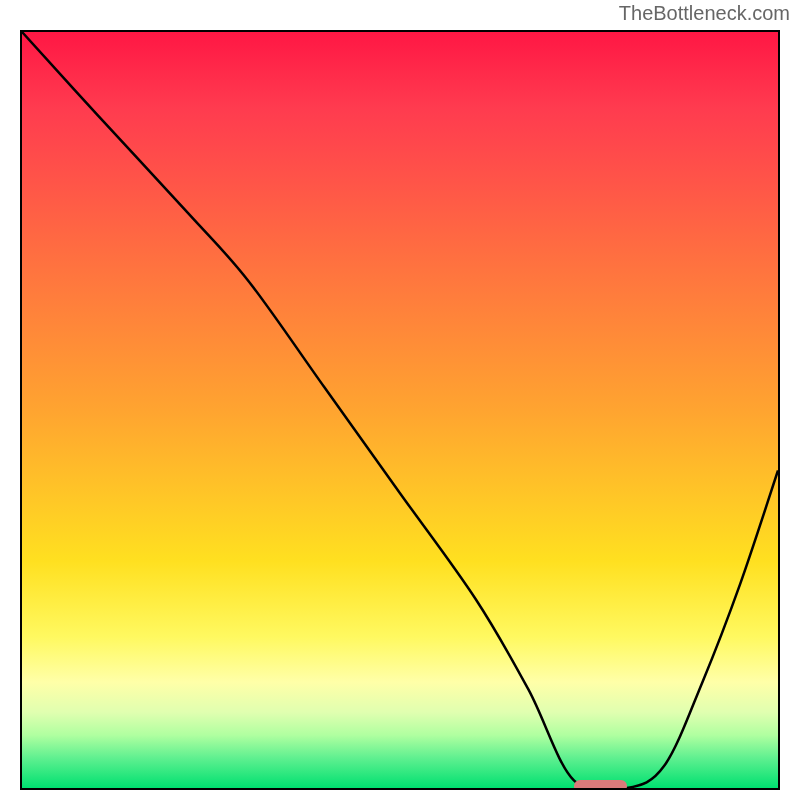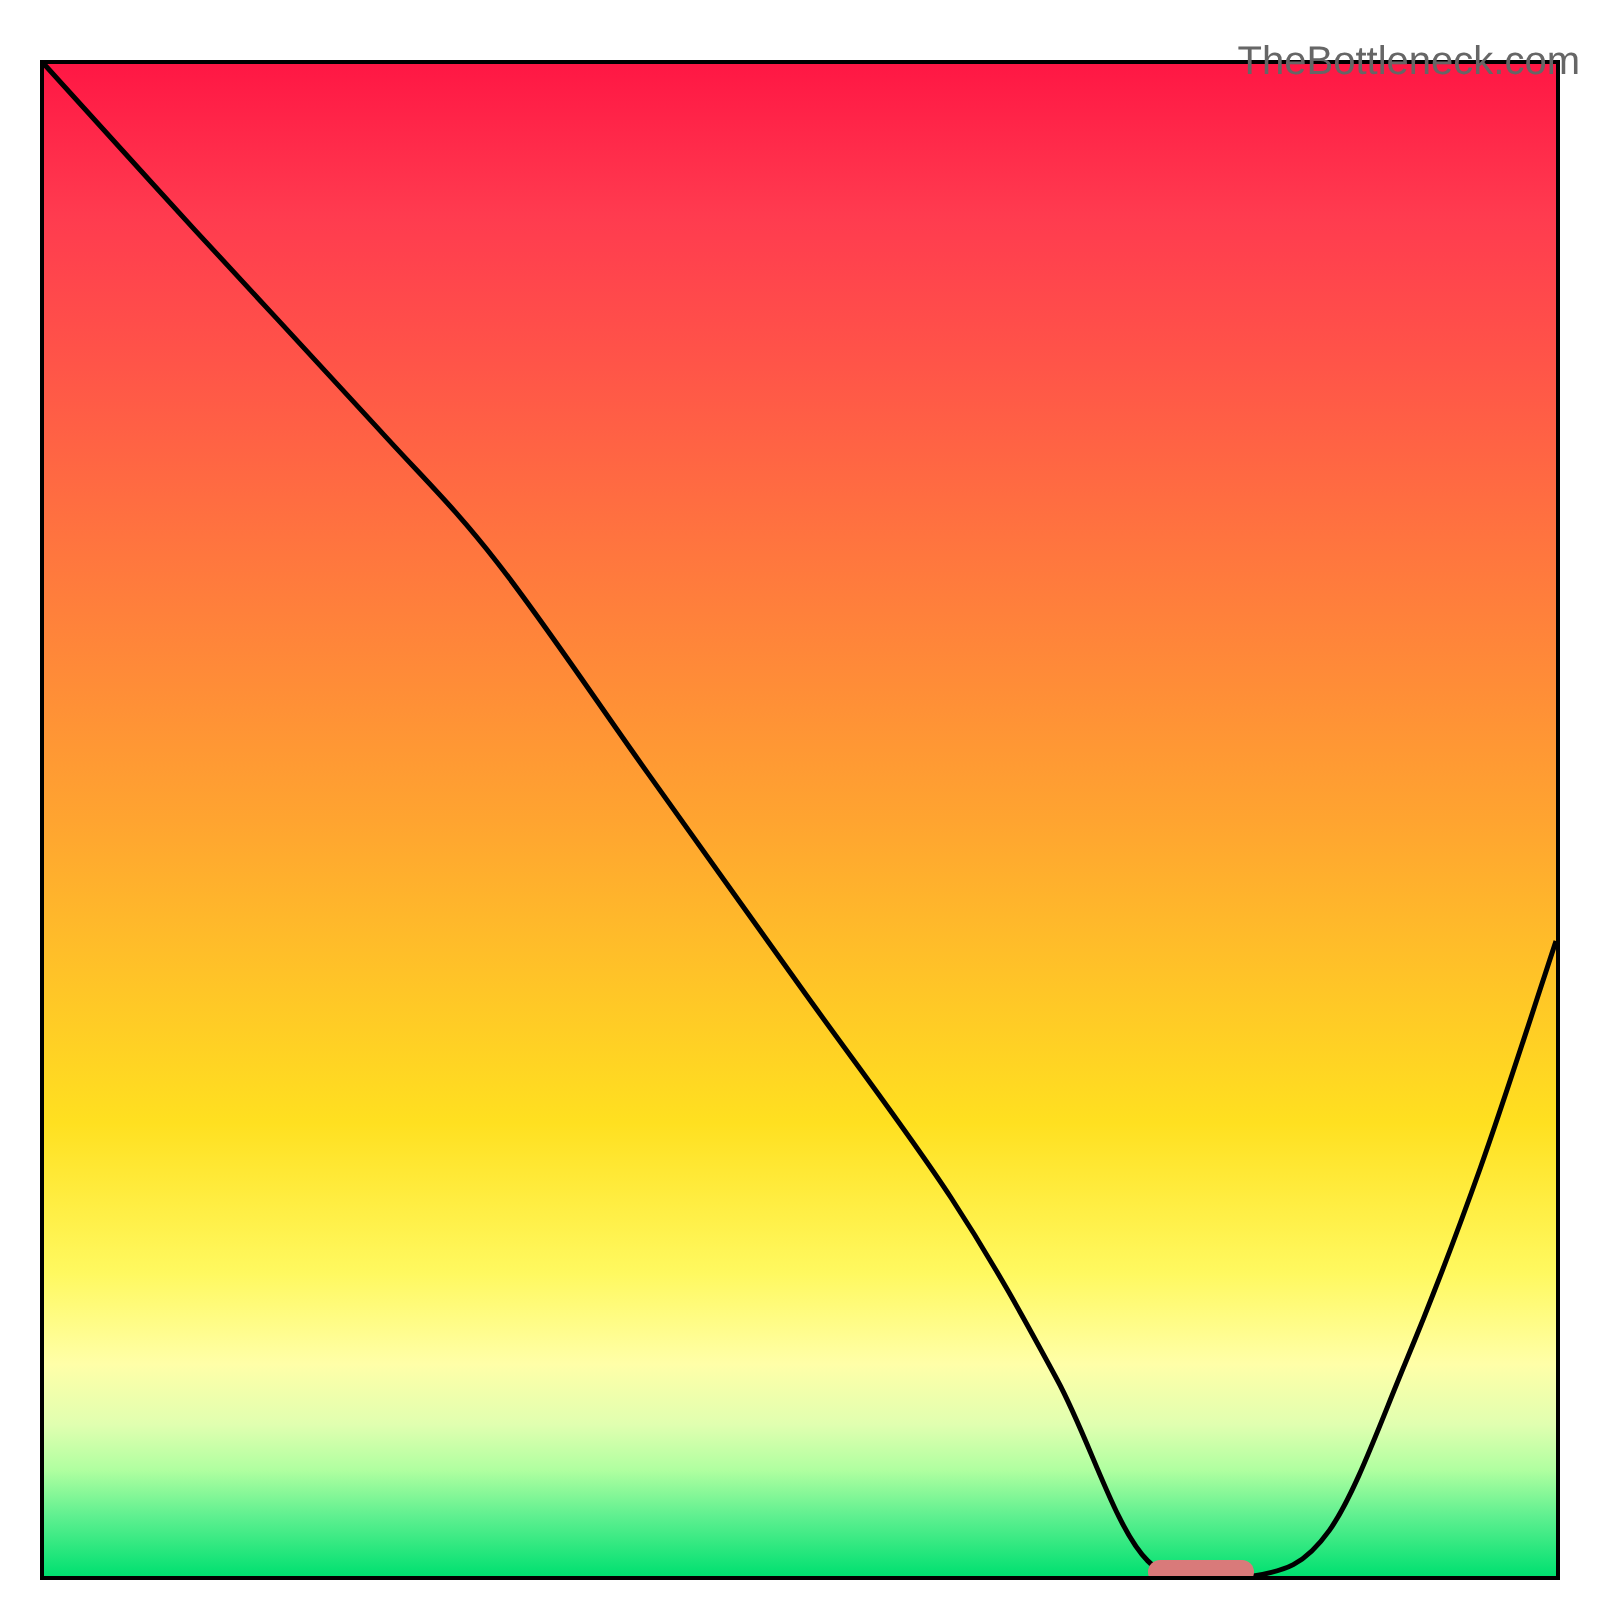--- a/index.html
+++ b/index.html
@@ -6,21 +6,21 @@
     margin: 0;
     padding: 0;
     width: 800px;
     height: 800px;
     background: #ffffff;
     font-family: Arial, Helvetica, sans-serif;
     position: relative;
   }
   .watermark {
     position: absolute;
-    top: 20px;
+    top: 2px;
     right: 10px;
     color: #666666;
     font-size: 20px;
     font-weight: 500;
     z-index: 10;
   }
   .chart-frame {
     position: absolute;
     top: 30px;
     left: 20px;

